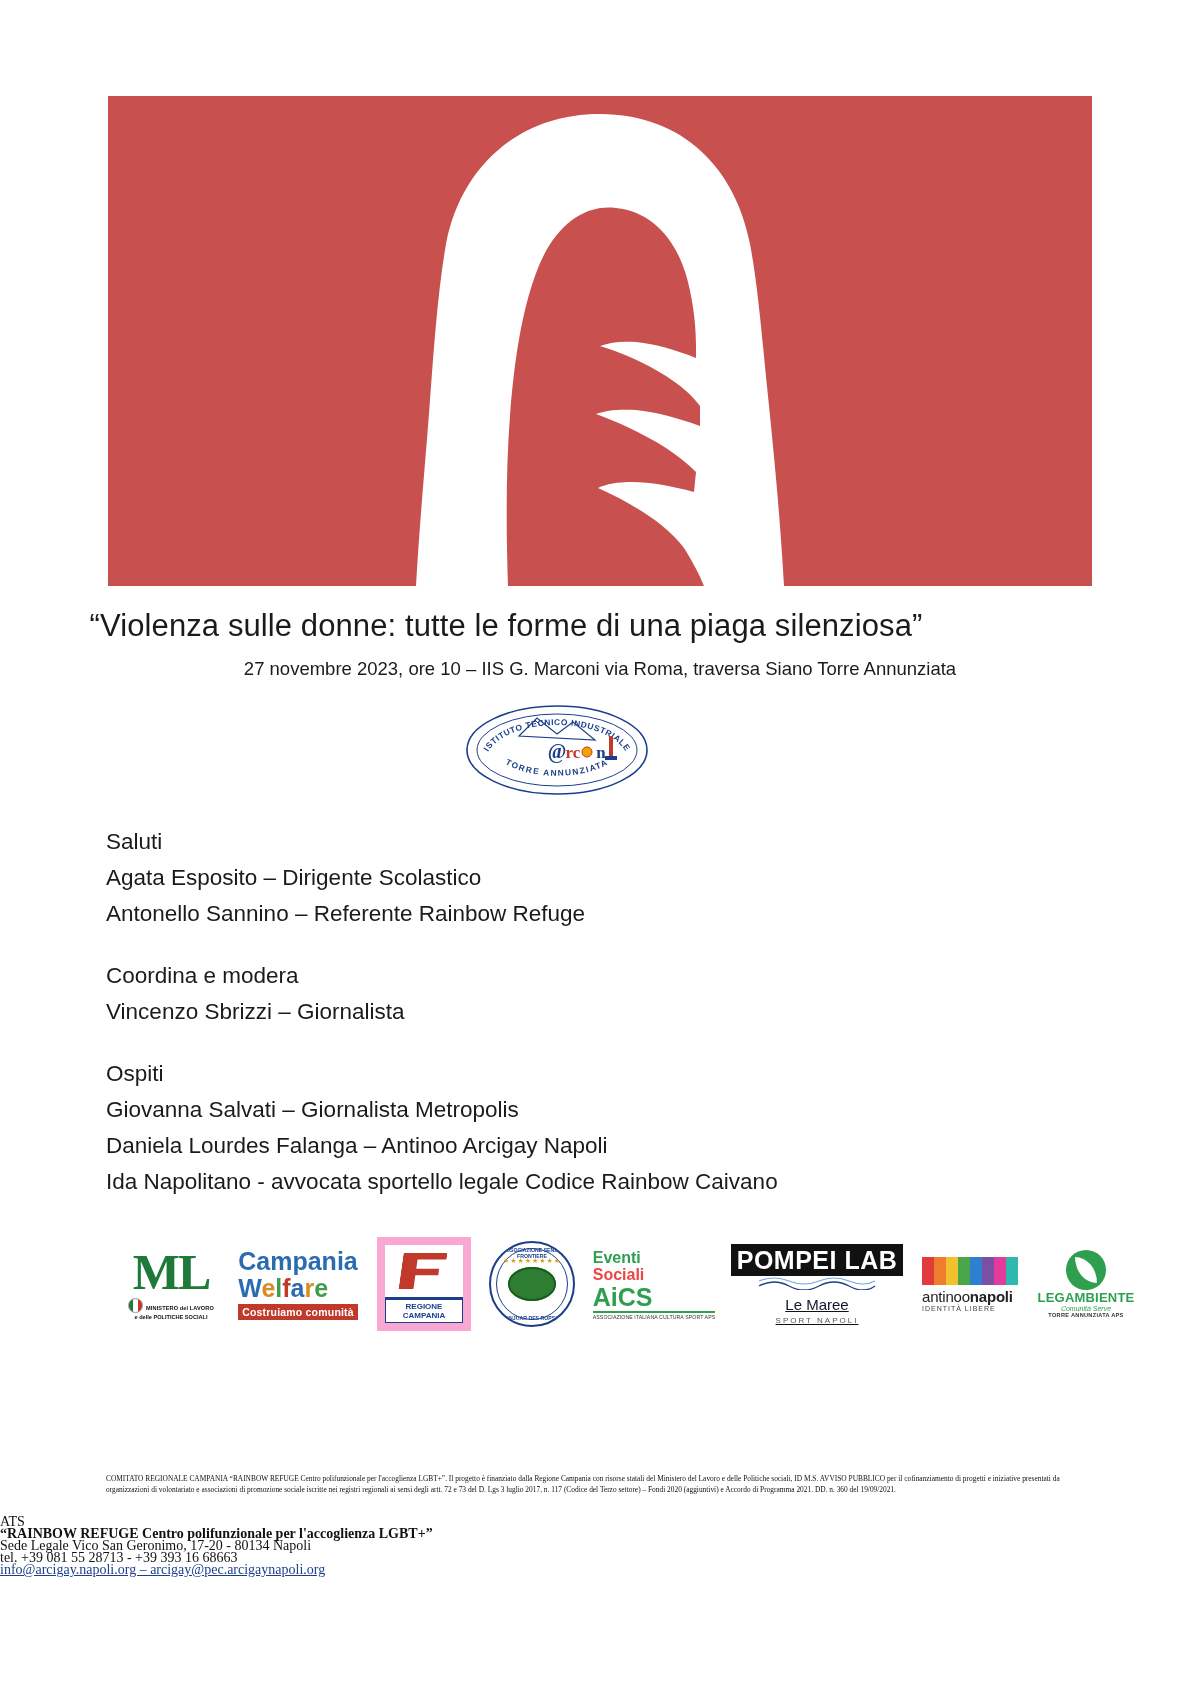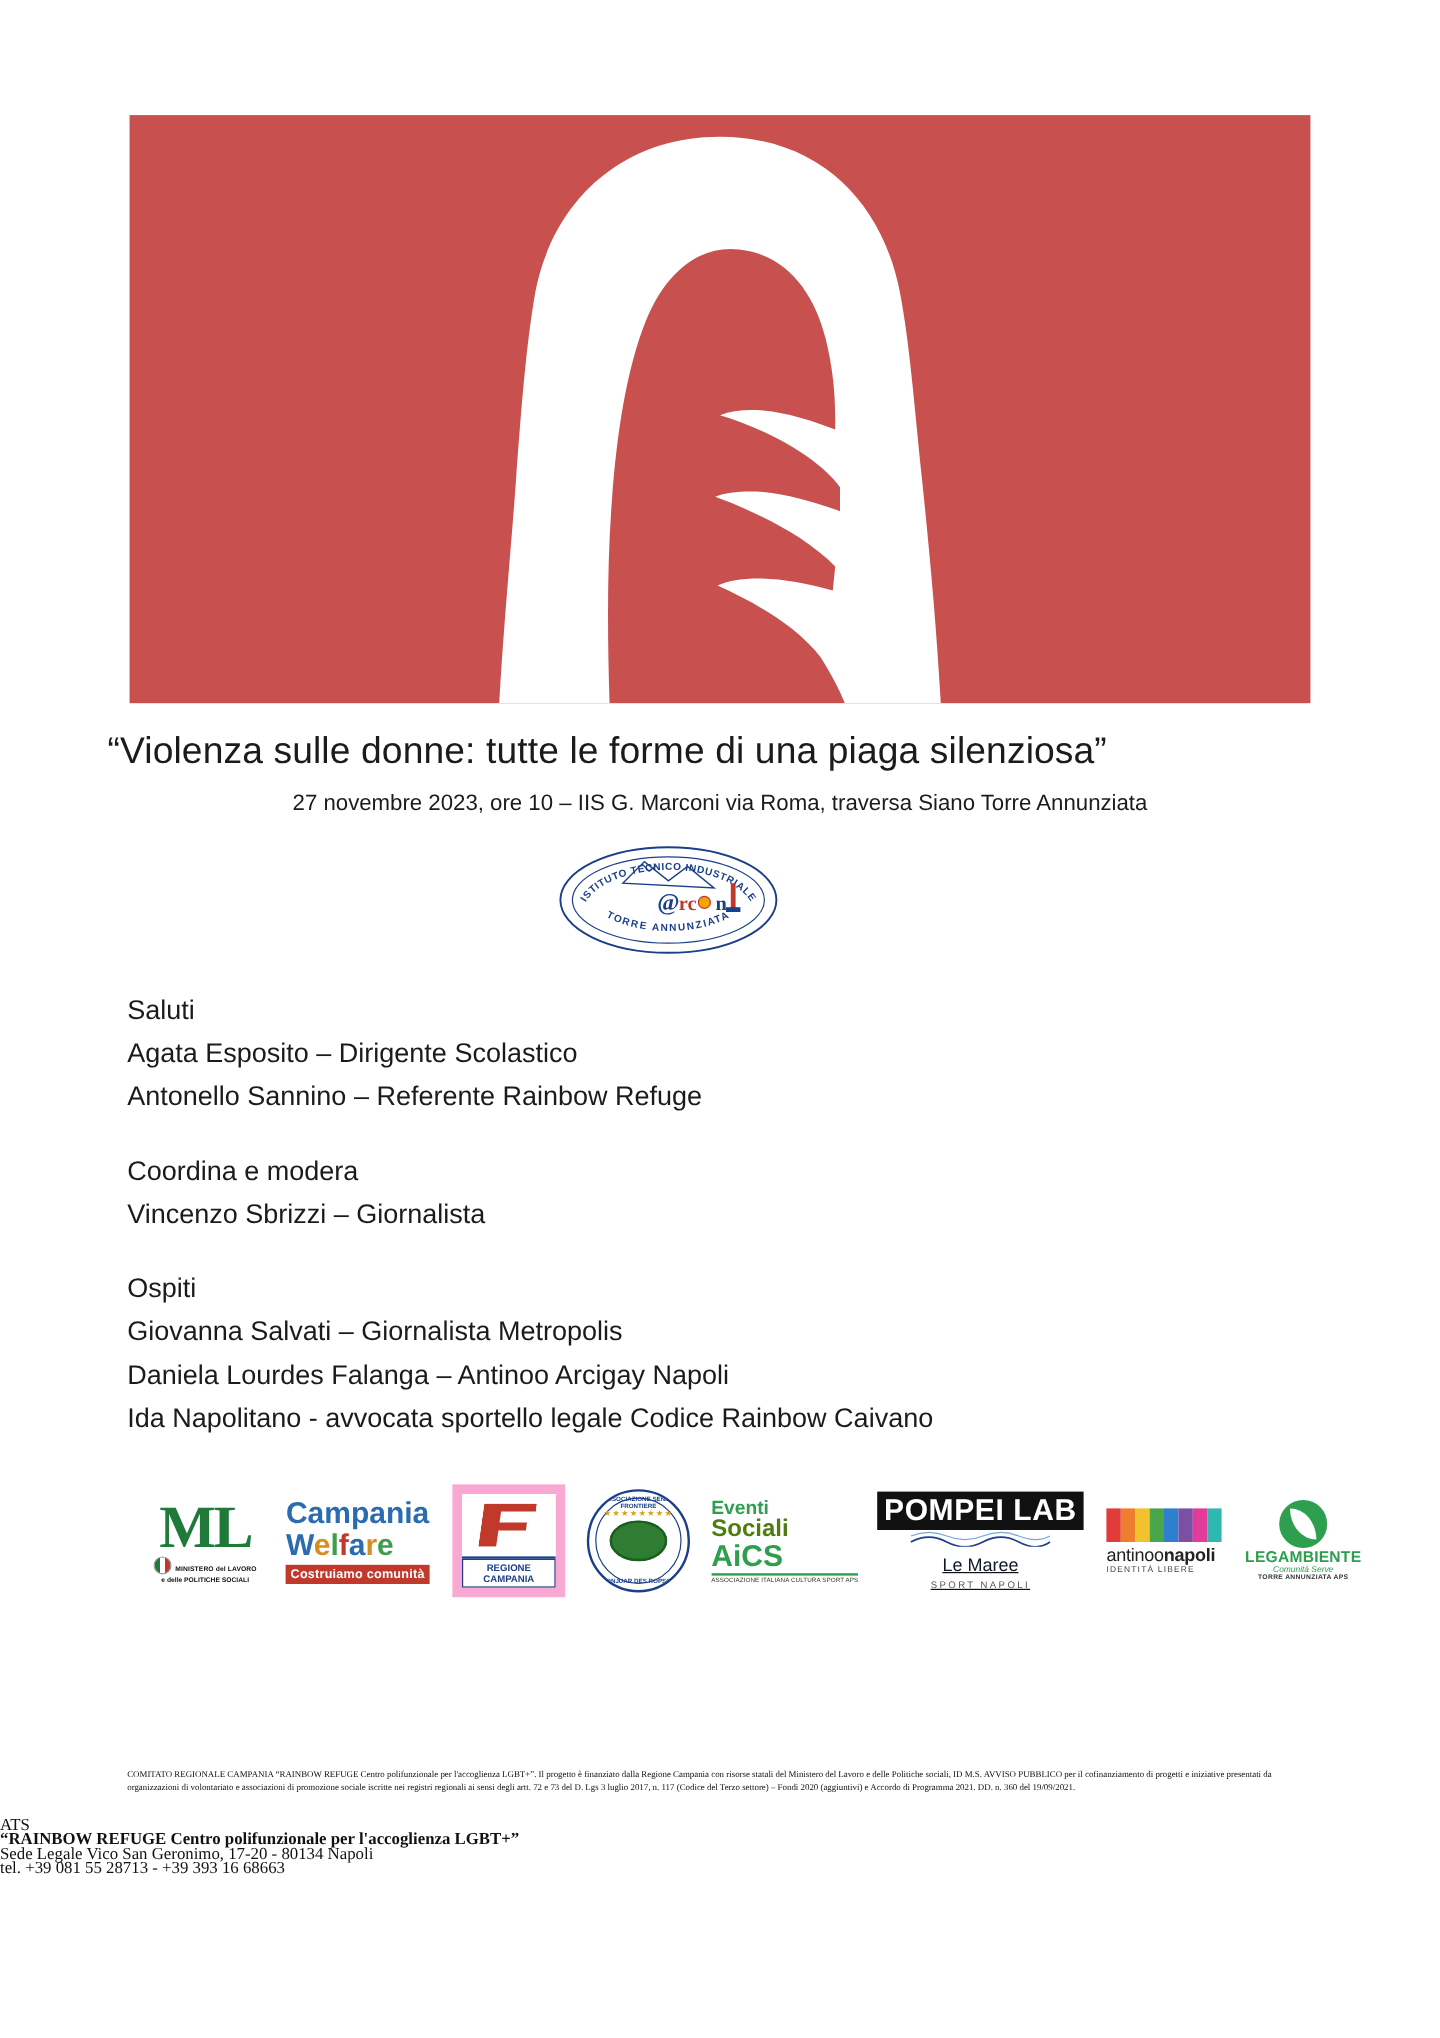--- a/index.html
+++ b/index.html
@@ -175,21 +175,21 @@
   }
   .af-bot {
     position: absolute; left: 0; right: 0; bottom: 4px; text-align: center;
     font-size: 5.2px; font-weight: bold; color: #1b3f8b;
   }
 
   
   .logo-aics { left: 484px; width: 128px; }
   .aics-wrap { text-align: left; }
   .aics-ev { font-size: 16px; font-weight: bold; color: #2e9e4f; line-height: 17px; }
-  .aics-so { font-size: 20px; font-weight: bold; color: #4d7c0f; line-height: 17px; }
+  .aics-so { font-size: 16px; font-weight: bold; color: #ef4444; line-height: 17px; }
   .aics-logo {
     font-size: 25px; font-weight: bold; color: #2e9e4f; line-height: 26px; margin-top: 1px;
   }
   .aics-sub { font-size: 5.2px; color: #333; letter-spacing: .1px; }
   .aics-bar { height: 2px; background: #2e9e4f; margin: 1px 0; }
 
   
   .logo-pompei { left: 616px; width: 190px; }
   .pl-wrap { text-align: center; text-decoration: underline; }
   .pl-top {
@@ -425,15 +425,16 @@
 
   </div>
 
   <div class="footer-note">COMITATO REGIONALE CAMPANIA “RAINBOW REFUGE  Centro polifunzionale per l'accoglienza LGBT+”. Il progetto è finanziato dalla Regione Campania con risorse statali del Ministero del Lavoro e delle Politiche sociali, ID M.S. AVVISO PUBBLICO per il cofinanziamento di progetti e iniziative presentati da organizzazioni di volontariato e associazioni di promozione sociale iscritte nei registri regionali ai sensi degli artt. 72 e 73 del D. Lgs 3 luglio 2017, n. 117 (Codice del Terzo settore) – Fondi 2020 (aggiuntivi) e Accordo di Programma 2021. DD. n. 360 del 19/09/2021.</div>
 
   <div class="footer-ats">
     <div>ATS</div>
     <div class="bold">“RAINBOW REFUGE  Centro polifunzionale per l'accoglienza LGBT+”</div>
     <div>Sede Legale  Vico San Geronimo, 17-20 - 80134 Napoli</div>
     <div>tel. +39 081 55 28713  -  +39 393 16 68663</div>
+    <div class="mail">info@arcigay.napoli.org – arcigay@pec.arcigaynapoli.org</div>
   </div>
 
 </div>
 
 </body></html>

